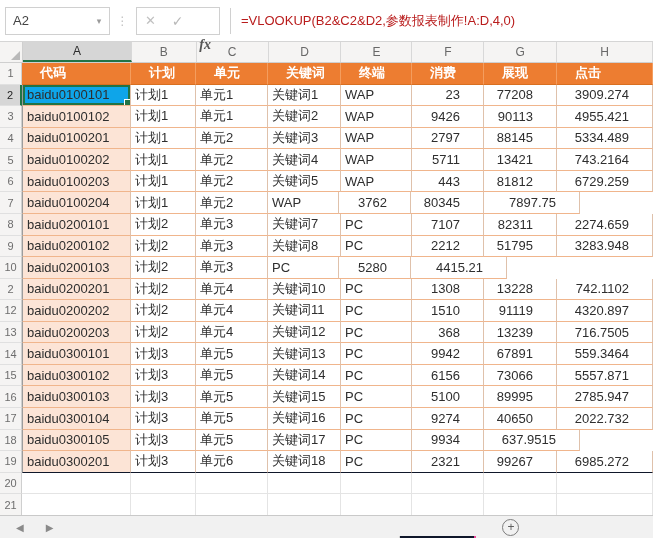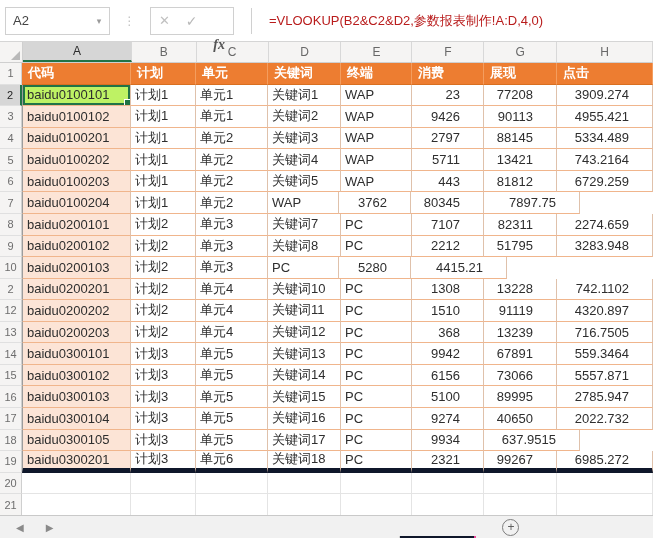--- a/index.html
+++ b/index.html
@@ -6,21 +6,21 @@
   body{
     width:653px;height:538px;overflow:hidden;background:#fff;
     font-family:"Liberation Sans","DejaVu Sans",sans-serif;
     font-size:13px;color:#333;position:relative;
     --green:#217346;--orange:#ED7D31;--colA:#FCE4D6;
     --gridline:#e4e4e4;--tblH:#f0b58c;--tblV:#dfc1ab;
     --wRH:22px;--wA:109px;--wB:65px;--wC:72px;--wD:73px;--wE:71px;--wF:72px;--wG:73px;--wH:96px;
     --rowH:21.57px;
   }
   
-  .formula-bar{height:41px;display:flex;align-items:center;background:#fff;border-bottom:1px solid #d5d5d5;gap:7px;}
+  .formula-bar{height:41px;display:flex;align-items:center;background:#fff;border-bottom:1px solid #d5d5d5;}
   .name-box{width:103px;height:26px;margin-left:5px;border:1px solid #d0d0d0;display:flex;align-items:center;background:#fff;}
   .name-box .ref{flex:1;padding-left:7px;color:#444;font-size:13px;}
   .name-box .caret{width:20px;color:#9a9a9a;font-size:9px;text-align:center;}
   .fb-dots{width:26px;text-align:center;color:#c2c2c2;font-size:12px;letter-spacing:1px;}
   .fb-buttons{width:82px;height:26px;border:1px solid #d0d0d0;display:flex;align-items:center;justify-content:space-around;background:#fff;}
   .fb-x{color:#c0c0c0;font-size:13px;}
   .fb-check{color:#b9b9b9;font-size:14px;}
   .fb-fx{font-family:"Liberation Serif","DejaVu Serif",serif;font-style:italic;color:#555;font-size:14px;font-weight:bold;margin-top:48px;}
   .fb-sep{width:1px;height:26px;background:#d0d0d0;margin-left:10px;}
   .formula-text{flex:1;padding-left:10px;color:#b91c1c;font-size:13px;white-space:nowrap;overflow:hidden;}
@@ -34,26 +34,26 @@
   .col-e{width:var(--wE);}.col-f{width:var(--wF);}.col-g{width:var(--wG);}.col-h-w{width:var(--wH);}
   
   .sheet-row{display:flex;height:var(--rowH);box-sizing:border-box;}
   .row-header{width:var(--wRH);box-sizing:border-box;background:#f5f4f3;border-right:1px solid #cfcfcf;border-bottom:1px solid #e0e0e0;
     display:flex;align-items:center;justify-content:center;color:#6d6d6d;font-size:11px;}
   .row-header.sel{background:#d6d6d6;border-right:2px solid var(--green);color:#222;}
   .cell{box-sizing:border-box;display:flex;align-items:center;padding:0 4px;white-space:nowrap;overflow:hidden;
     border-right:1px solid var(--gridline);border-bottom:1px solid var(--gridline);background:#fff;font-size:13px;color:#2e2e2e;}
   .cell.th{background:var(--orange);color:#fff;font-weight:bold;border-right:1px solid #f2near;border-right:1px solid #e8断;}
   .cell.th{border-right:1px solid #f4a express;}
-  .cell.th{border-right:1px solid #f49d5e;border-bottom:1px solid #d96f20;padding-left:6px;}
+  .cell.th{border-right:1px solid #f49d5e;border-bottom:1px solid #d96f20;padding-left:18px;}
   .cell.tbl{border-right:1px solid var(--tblV);border-bottom:1px solid var(--tblH);}
   .cell.colA{background:var(--colA);border-left:1px solid #9c9c9c;}
-  .cell.tbl-bottom{border-bottom:5px solid #0f172a;}
+  .cell.tbl-bottom{border-bottom:1px solid #0f172a;}
   .cell.num{justify-content:flex-end;padding-right:23px;}
-  .cell.selected{box-shadow:inset 0 0 0 2px var(--green);position:relative;background:#bef264;}
+  .cell.selected{box-shadow:inset 0 0 0 2px var(--green);position:relative;background:#0ea5e9;}
   .cell.selected::after{content:"";position:absolute;right:-1px;bottom:-1px;width:5px;height:5px;background:var(--green);border:1px solid #fff;}
   
   .tab-bar{position:absolute;left:0;bottom:0;width:653px;height:22px;background:#f1f1f1;border-top:1px solid #c9c9c9;
     display:flex;align-items:stretch;font-size:12px;}
   .tab-nav{display:flex;align-items:center;gap:22px;padding:0 18px 0 16px;color:#8a8a8a;font-size:10px;}
   .tab-nav span{cursor:default;}
   .tabs{display:flex;align-items:stretch;margin-left:34px;}
   .sheet-tab{display:flex;align-items:center;padding:16px 13px;color:#3c3c3c;position:relative;margin-top:20px;}
   .sheet-tab:not(.active):not(:first-child)::before{content:"";position:absolute;left:0;top:5px;bottom:5px;width:1px;background:#b8b8b8;}
   .sheet-tab.active{background:#0f172a;color:var(--green);font-weight:normal;border-left:1px solid #d2d2d2;border-right:2px solid #ec4899;

